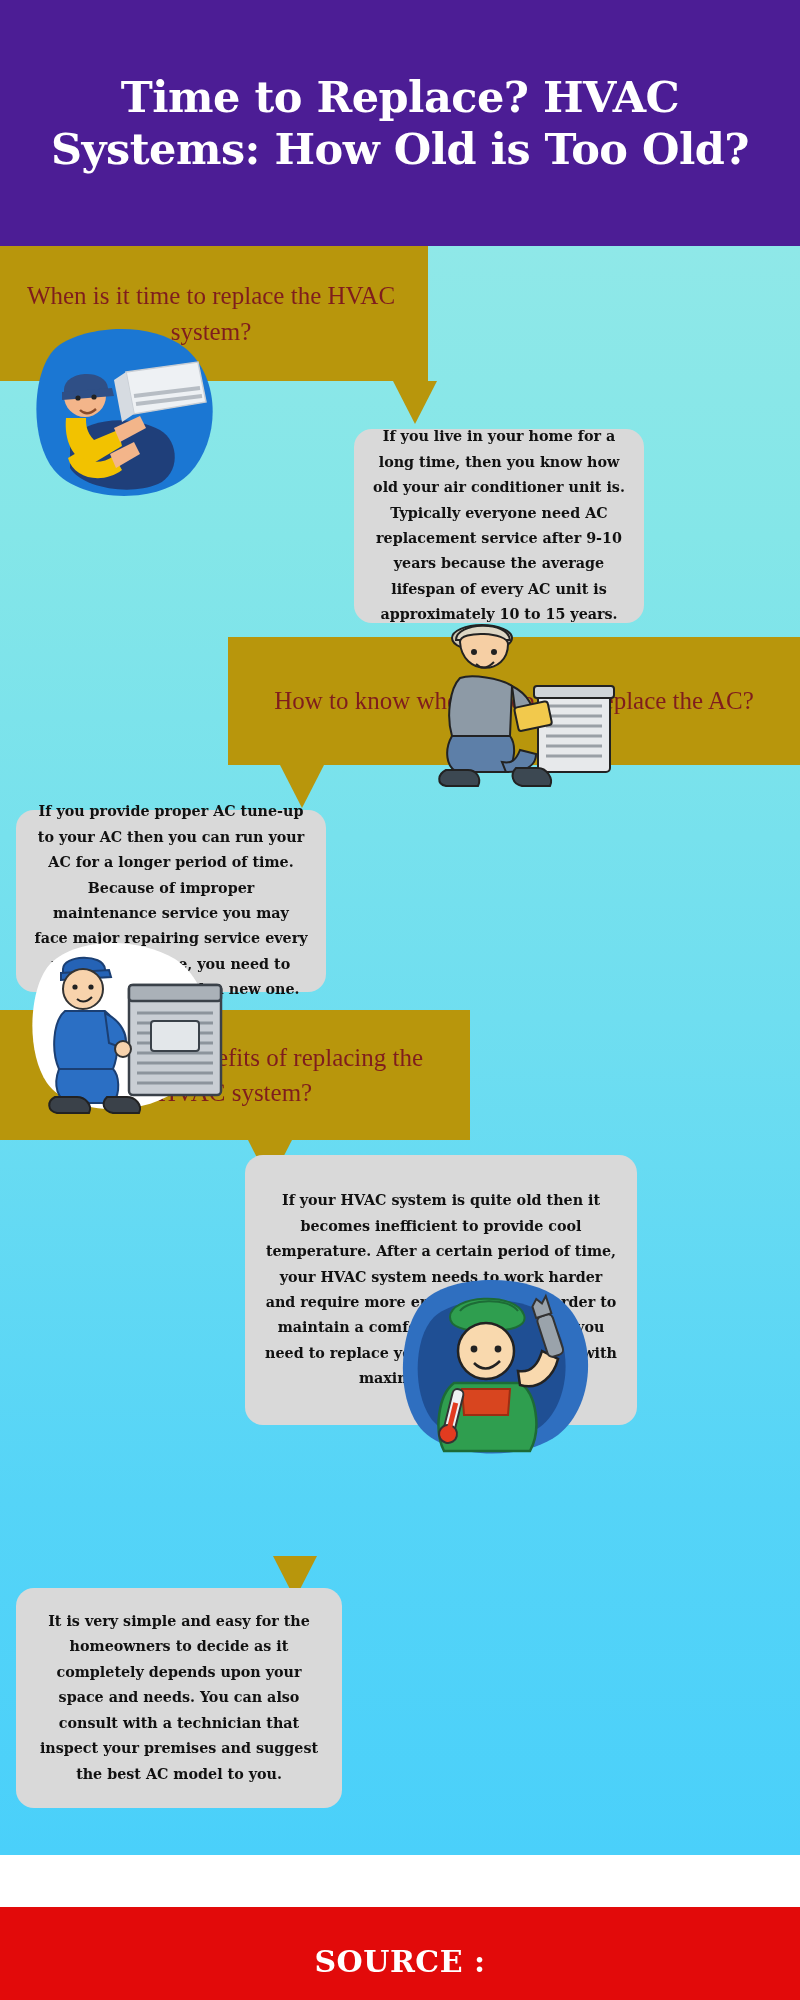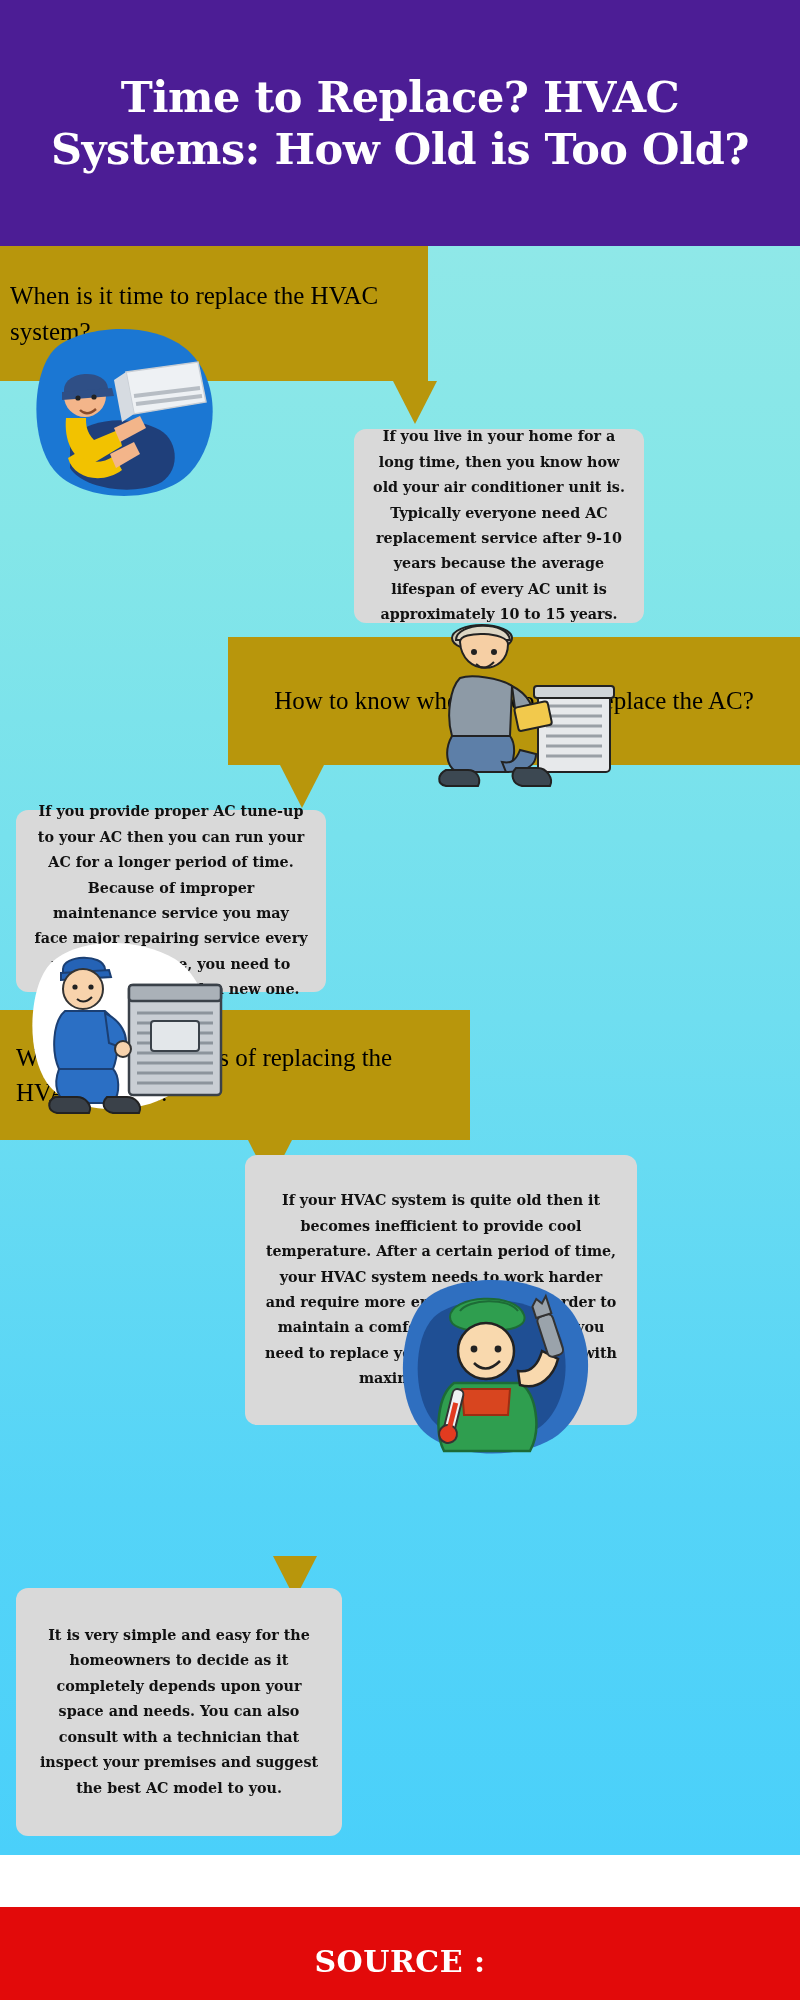--- a/index.html
+++ b/index.html
@@ -35,25 +35,26 @@
   }
 
   
   .qbanner{
     position:absolute;
     background:#b8960c;
     display:flex;align-items:center;justify-content:center;
     box-sizing:border-box;
   }
   .qbanner-text{
-    color:#000000;
+    color:#7f1d1d;
     font-family:"Liberation Serif", serif;
     font-weight:400;
     font-size:25px;
     line-height:1.42;
+    text-align:center;
     padding:0 16px;
   }
   .qarrow{
     position:absolute;
     width:0;height:0;
     border-left:22px solid transparent;
     border-right:22px solid transparent;
     border-top:43px solid #b8960c;
   }
 
@@ -68,37 +69,37 @@
   .q3{left:0px;top:1010px;width:470px;height:130px;}
   .a3{left:248px;top:1140px;}
   
   .q4{left:220px;top:1440px;width:580px;height:116px;}
   .a4{left:273px;top:1556px;}
 
   
   .bubble{
     position:absolute;
     background:#d9d9d9;
-    border-radius:12px;
+    border-radius:18px;
     box-sizing:border-box;
     display:flex;align-items:center;justify-content:center;
   }
   .bubble-text{
     color:#111111;
     font-family:"DejaVu Serif", serif;
     font-weight:700;
     font-size:14.3px;
     line-height:1.78;
     text-align:center;
     padding:14px 18px;
   }
   .b1{left:354px;top:429px;width:290px;height:194px;}
   .b2{left:16px;top:810px;width:310px;height:182px;}
   .b3{left:245px;top:1155px;width:392px;height:270px;}
-  .b4{left:16px;top:1588px;width:326px;height:248px;}
+  .b4{left:16px;top:1588px;width:326px;height:220px;}
 
   
   .footer{
     position:absolute;left:0;top:1882px;width:800px;height:118px;
     background:#e20a0a;
     display:flex;flex-direction:row;align-items:center;justify-content:center;margin-top:25px;
   }
   .src-label{
     color:#ffffff;
     font-family:"DejaVu Serif", serif;

